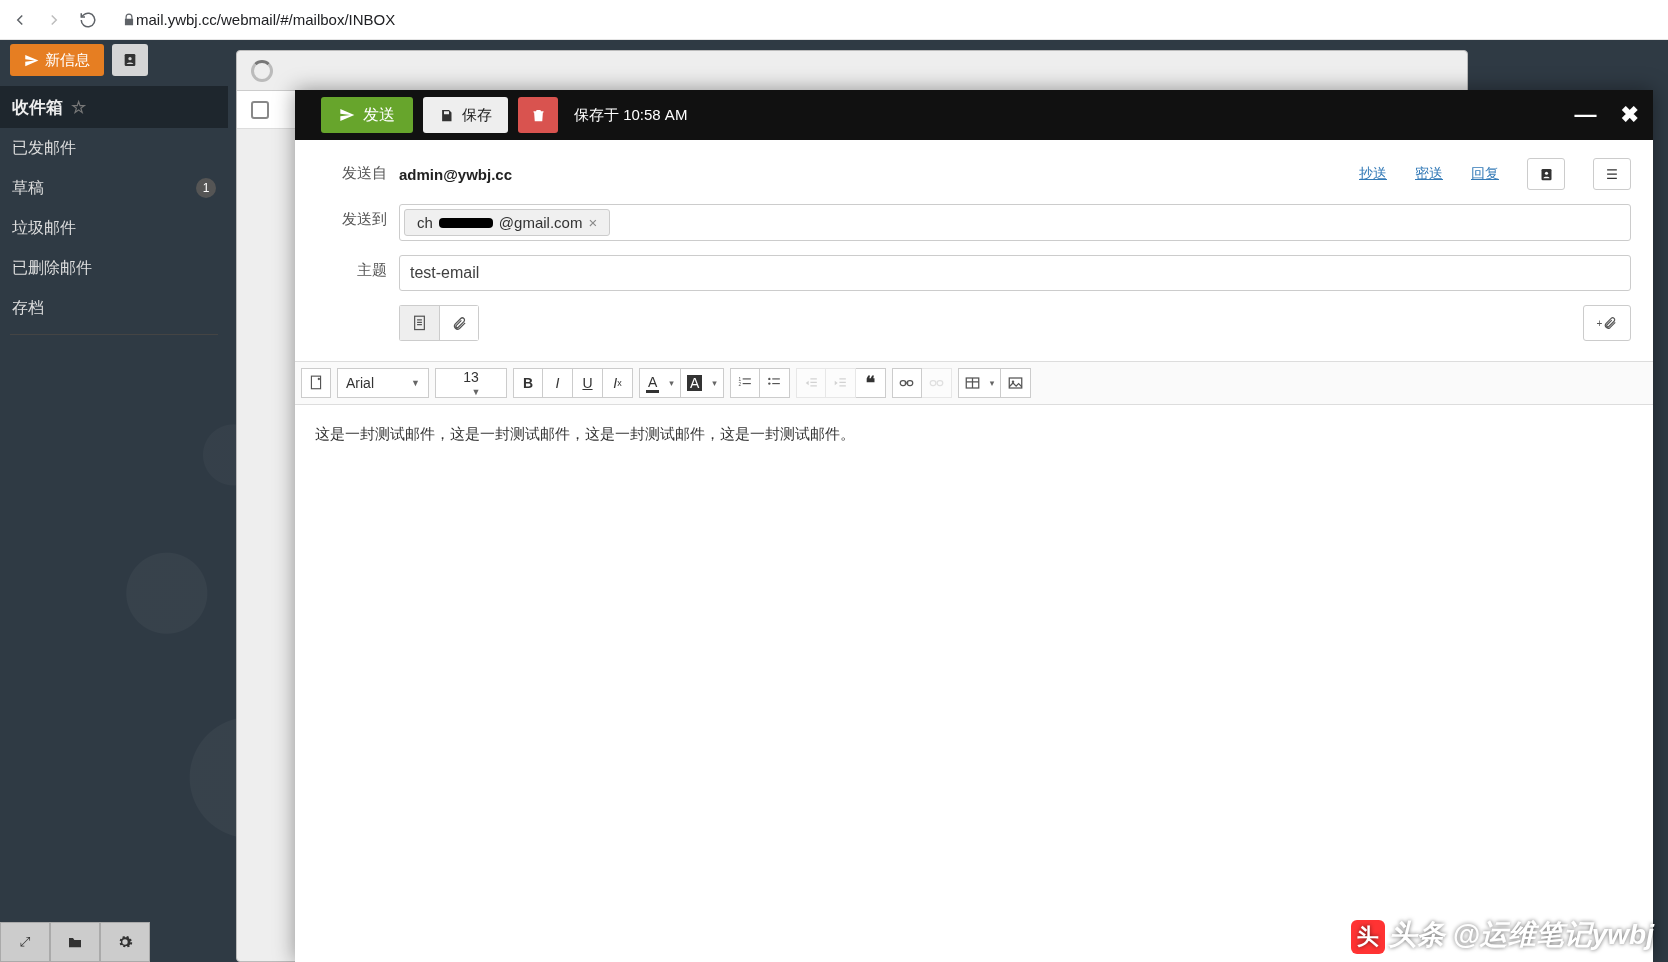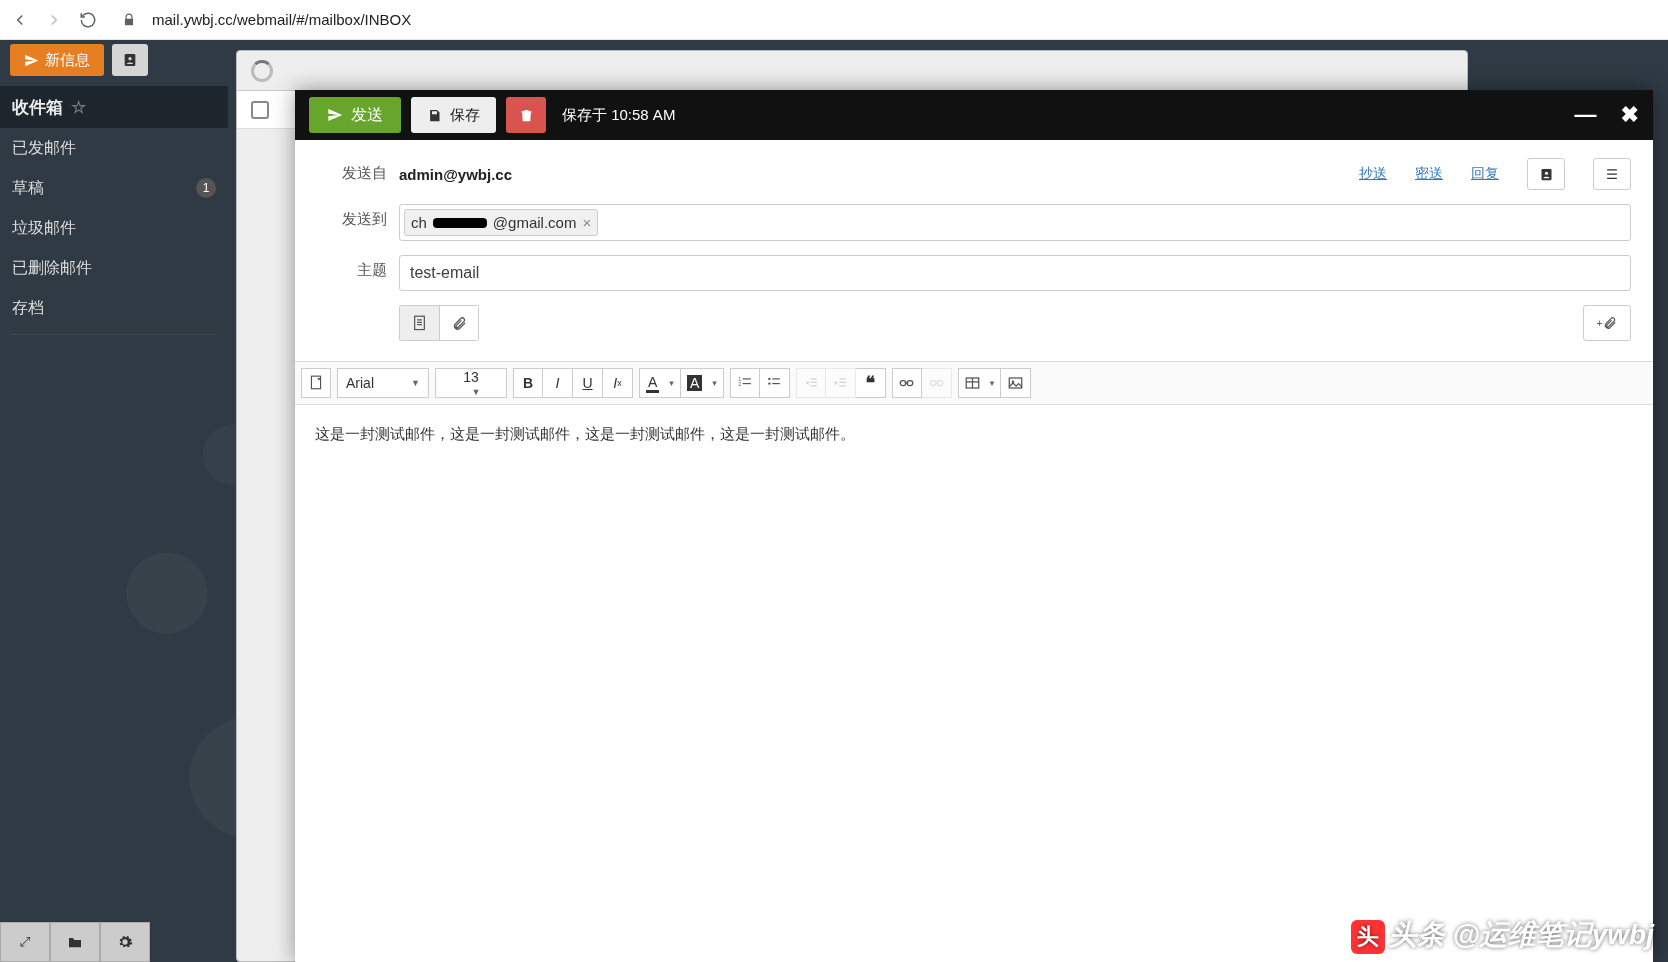--- a/index.html
+++ b/index.html
@@ -1,21 +1,21 @@
 <!DOCTYPE html>
 <html><head>
 <meta charset="utf-8">
 <style>
 * { margin:0; padding:0; box-sizing:border-box; font-family: Arial, -apple-system, "Segoe UI", sans-serif; }
 body { width:1668px; height:962px; background:#fff; overflow:hidden; position:relative; }
 
 
 .browser-bar { height:40px; display:flex; align-items:center; padding:0 10px; gap:14px; border-bottom:1px solid #e5e5e5; }
 .browser-bar .nav-ico { width:20px; height:20px; display:flex; align-items:center; justify-content:center; color:#5f6368; cursor:pointer; }
-.url-box { flex:1; height:28px; display:flex; align-items:center; padding:0 10px; font-size:15px; color:#202124; gap:16px; }
+.url-box { flex:1; height:28px; display:flex; align-items:center; padding:0 10px; font-size:15px; color:#202124; gap:0; }
 
 
 .app { position:absolute; top:40px; left:0; right:0; bottom:0; background:#2f3a44; }
 .circles-bg { position:absolute; inset:0; background:
   radial-gradient(circle at 10% 60%, rgba(255,255,255,0.04) 40px, transparent 41px),
   radial-gradient(circle at 15% 80%, rgba(255,255,255,0.04) 60px, transparent 61px),
   radial-gradient(circle at 14% 45%, rgba(255,255,255,0.03) 30px, transparent 31px),
   #2f3a44; }
 
 
@@ -32,39 +32,39 @@
 
 
 .mid-panel { position:absolute; top:10px; left:236px; right:200px; bottom:0; background:#eee; border:1px solid #bbb; border-radius:4px; }
 .mid-bar { height:40px; display:flex; align-items:center; padding:0 14px; gap:14px; border-bottom:1px solid #ccc; }
 .mid-row { height:38px; border-bottom:1px solid #ddd; display:flex; align-items:center; padding:0 14px; background:#fff; }
 .spinner-ico { width:22px; height:22px; border:3px solid #bbb; border-top-color:#777; border-radius:50%; }
 
 
 .compose { position:absolute; top:50px; left:295px; right:15px; bottom:0; background:#fff; box-shadow:0 0 20px rgba(0,0,0,.4); display:flex; flex-direction:column; }
 .c-head { height:50px; background:#111; color:#fff; display:flex; align-items:center; padding:0 14px; gap:10px; }
-.btn-send { background:#67a52c; color:#fff; border:none; height:36px; padding:0 18px; border-radius:3px; display:flex; align-items:center; gap:8px; font-size:16px; cursor:pointer; }
+.btn-send { background:#67a52c; color:#fff; border:none; height:36px; padding:0 18px; border-radius:3px; display:flex; align-items:center; gap:8px; font-size:16px; cursor:pointer;margin-left:12px; }
 .btn-save { background:#eee; color:#222; border:none; height:36px; padding:0 16px; border-radius:3px; display:flex; align-items:center; gap:8px; font-size:15px; cursor:pointer; }
 .btn-del { background:#d9534f; color:#fff; border:none; width:40px; height:36px; border-radius:3px; display:flex; align-items:center; justify-content:center; cursor:pointer; }
 .saved-txt { color:#fff; font-size:15px; margin-left:6px; }
 .c-head .spacer { flex:1; }
 .c-head .win-ico { color:#fff; font-size:22px; font-weight:bold; cursor:pointer; margin-left:14px; }
 
 .c-body { padding:18px 22px 10px 22px; }
 .row { display:flex; align-items:flex-start; margin-bottom:14px; }
 .row-label { width:70px; text-align:right; color:#555; font-size:15px; padding-top:6px; }
 .row-content { flex:1; margin-left:12px; }
 .from-line { display:flex; align-items:center; }
 .from-addr { font-size:15px; color:#222; font-weight:600; }
 .from-links { margin-left:auto; display:flex; align-items:center; gap:28px; }
 .link { color:#337ab7; text-decoration:underline; font-size:14px; cursor:pointer; }
 .sq-btn { width:38px; height:32px; border:1px solid #ccc; background:#fff; display:flex; align-items:center; justify-content:center; cursor:pointer; border-radius:3px; color:#333; }
 
 .recipient-box { border:1px solid #ccc; border-radius:3px; min-height:36px; display:flex; align-items:center; padding:4px; gap:4px; flex-wrap:wrap; }
-.chip { background:#f0f0f0; border:1px solid #ccc; border-radius:3px; padding:4px 6px; display:flex; align-items:center; gap:6px; font-size:15px; color:#333; }
+.chip { background:#f0f0f0; border:1px solid #ccc; border-radius:3px; padding:4px 12px; display:flex; align-items:center; gap:6px; font-size:15px; color:#333; }
 .chip .mask { background:#000; height:10px; width:54px; border-radius:4px; display:inline-block; }
 .chip .x { color:#888; cursor:pointer; }
 
 .subject-input { width:100%; height:36px; border:1px solid #ccc; border-radius:3px; padding:0 10px; font-size:16px; color:#404040; }
 
 .attach-row { display:flex; align-items:center; margin-left:82px; margin-bottom:10px; }
 .att-btn { width:40px; height:36px; border:1px solid #ccc; background:#fff; display:flex; align-items:center; justify-content:center; cursor:pointer; color:#555; }
 .att-btn.active { background:#eee; }
 .att-group { display:flex; border-radius:3px; overflow:hidden; }
 .att-group .att-btn:first-child { border-right:none; }

